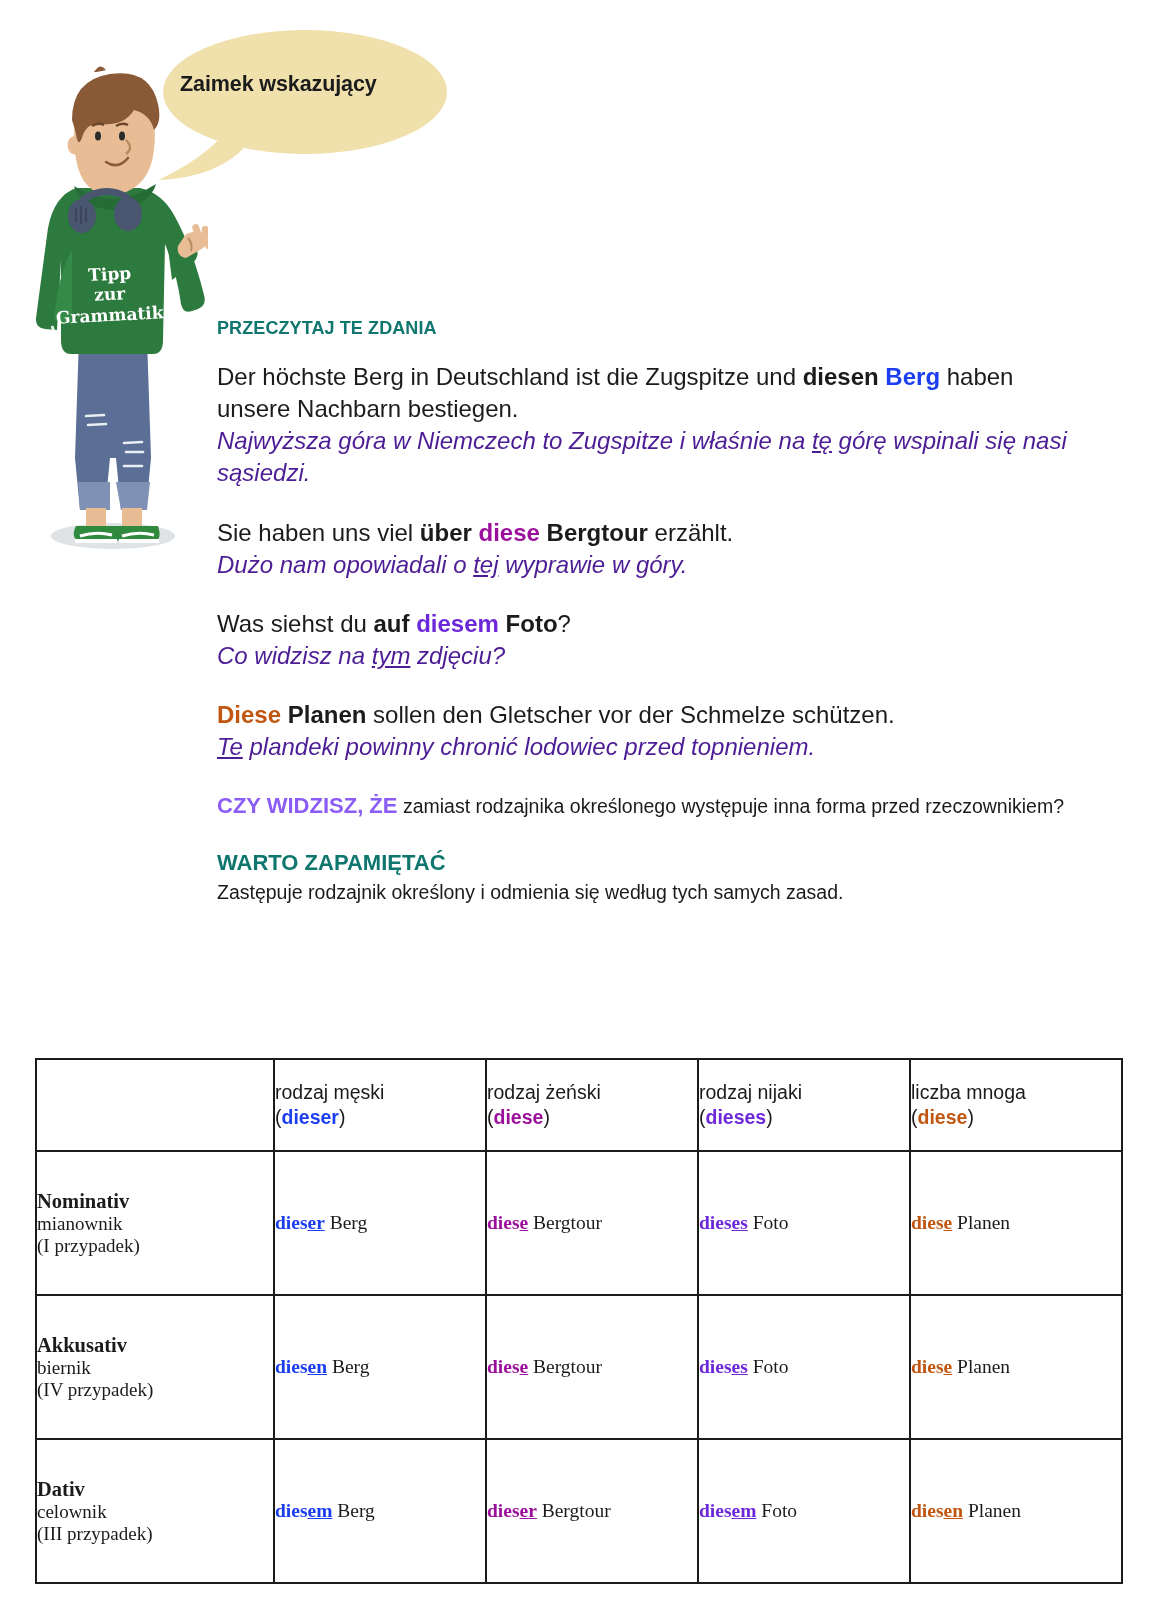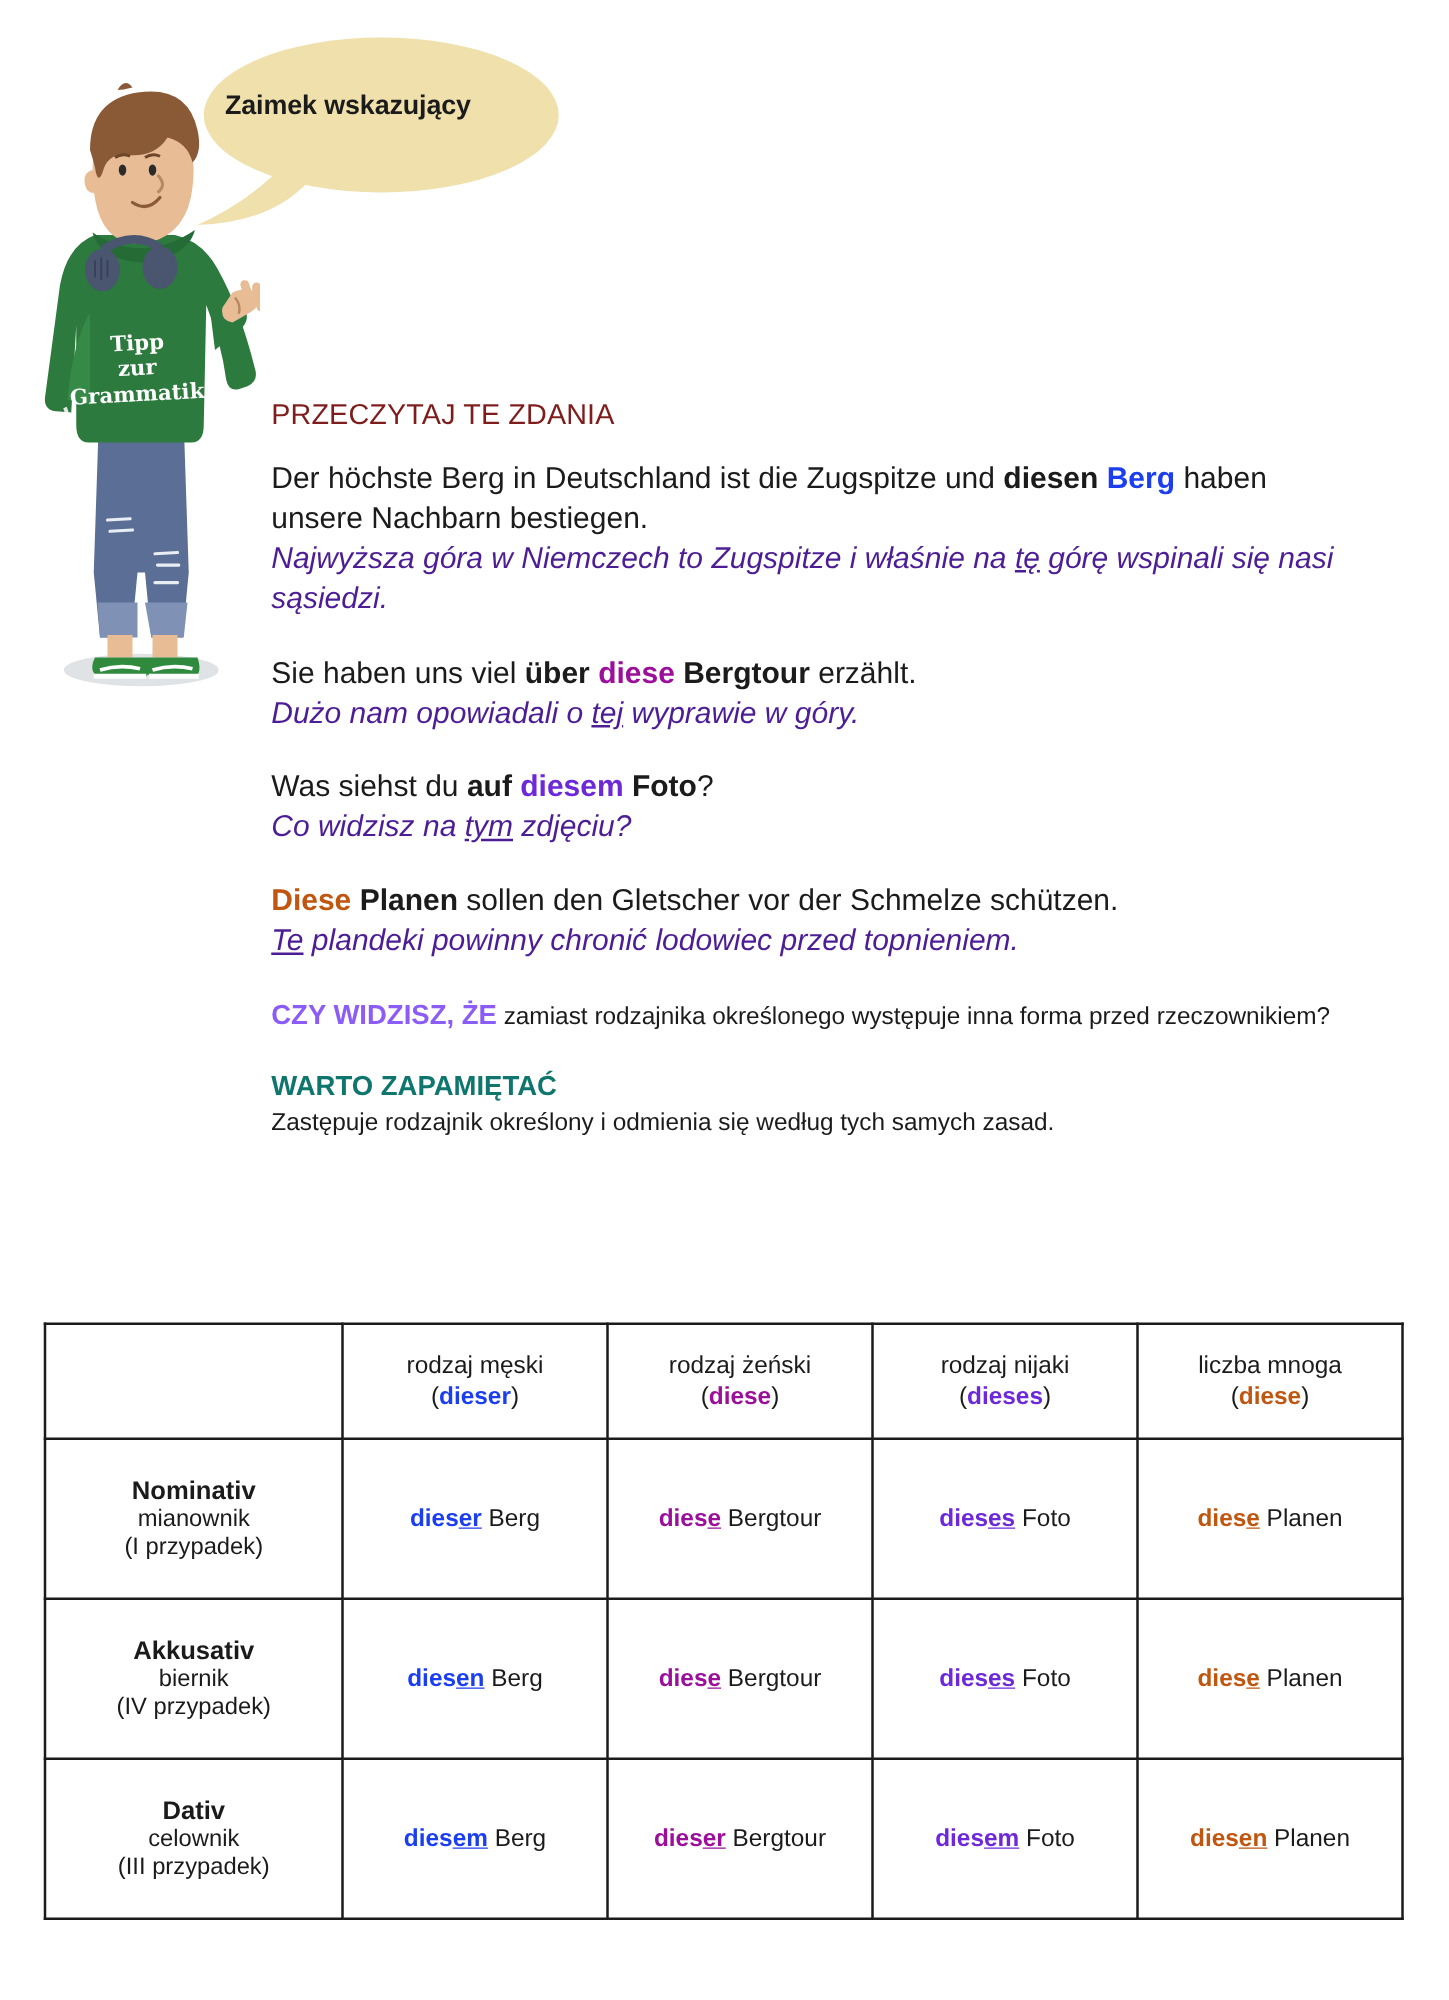--- a/index.html
+++ b/index.html
@@ -27,23 +27,23 @@
     letter-spacing: -0.1px;
   }
 
   
   #content {
     position: absolute;
     left: 217px; top: 318px;
     width: 862px;
   }
   h2.section {
-    font-size: 23px;
-    font-weight: normal;
-    color: #7f1d1d;
+    font-size: 18px;
+    font-weight: bold;
+    color: #0f766e;
     margin: 0 0 22px 0;
     letter-spacing: 0.1px;
   }
   .sent-block { margin-bottom: 27px; font-size: 24px; line-height: 1.34; }
   .de { color: #1b1b1b; }
   .pl { font-style: italic; color: #4c1d95; }
   .b { font-weight: bold; }
   .u { text-decoration: underline; }
   .c-blue   { color: #1a3ef0; font-weight: bold; }
   .c-purple { color: #9b0f9b; font-weight: bold; }
@@ -63,30 +63,30 @@
   
   #tbl {
     position: absolute;
     left: 35px; top: 1058px;
     width: 1088px;
     border-collapse: collapse;
     table-layout: fixed;
   }
   #tbl td, #tbl th {
     border: 2px solid #1b1b1b;
-    text-align: center;
+    text-align: left;
     vertical-align: middle;
     font-weight: normal;
     font-size: 19.5px;
     padding: 6px 0;
   }
   #tbl col.c0 { width: 238px; }
   #tbl col.cx { width: 212px; }
   #tbl thead td { height: 92px; line-height: 1.3; }
-  #tbl tbody td { height: 128px; }
+  #tbl tbody td { height: 144px; font-family: Liberation Serif, serif; }
   .case-name { font-weight: bold; font-size: 20.5px; }
   .case-sub  { font-size: 19px; }
   .cell-word { font-size: 20px; }
 </style>
 </head>
 <body>
 
 <svg id="mascot" viewBox="0 0 190 500" xmlns="http://www.w3.org/2000/svg">
 
   <ellipse cx="95" cy="478" rx="62" ry="13" fill="#dfe3e6"></ellipse>

